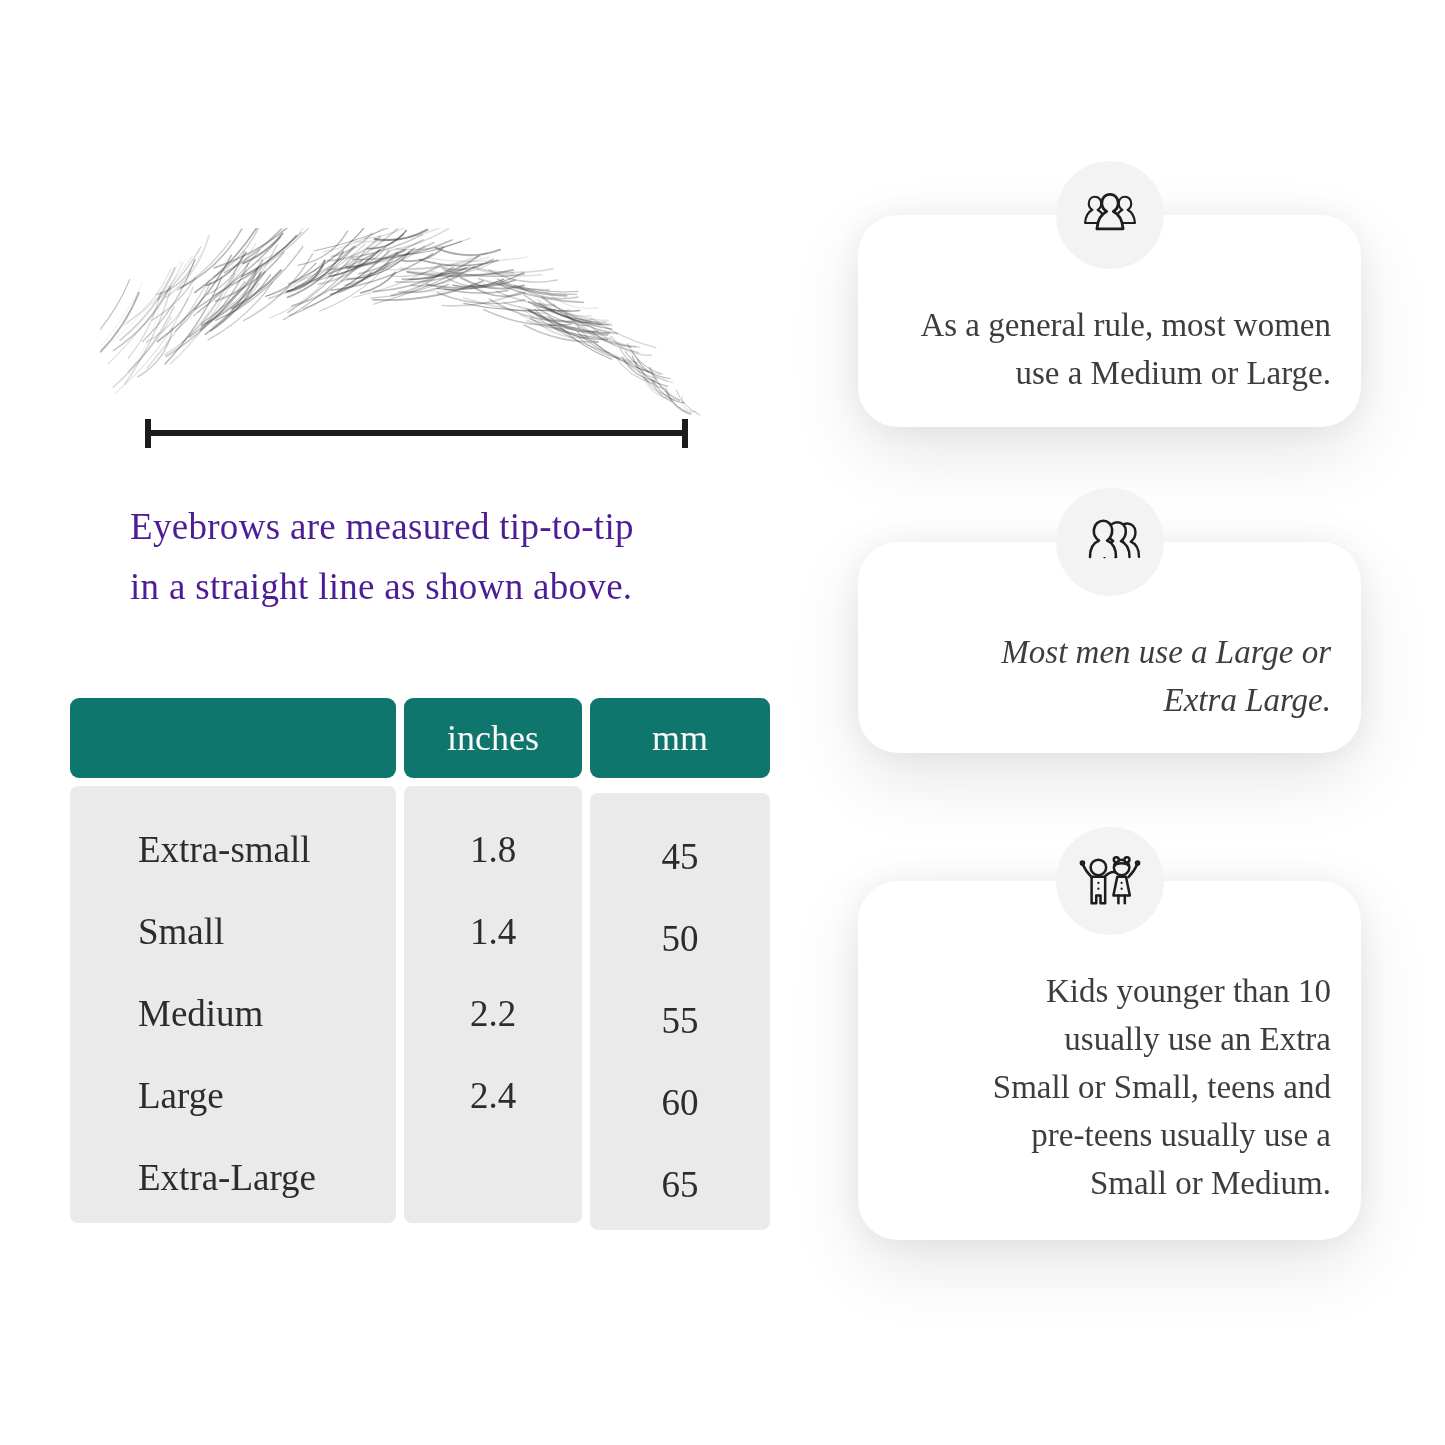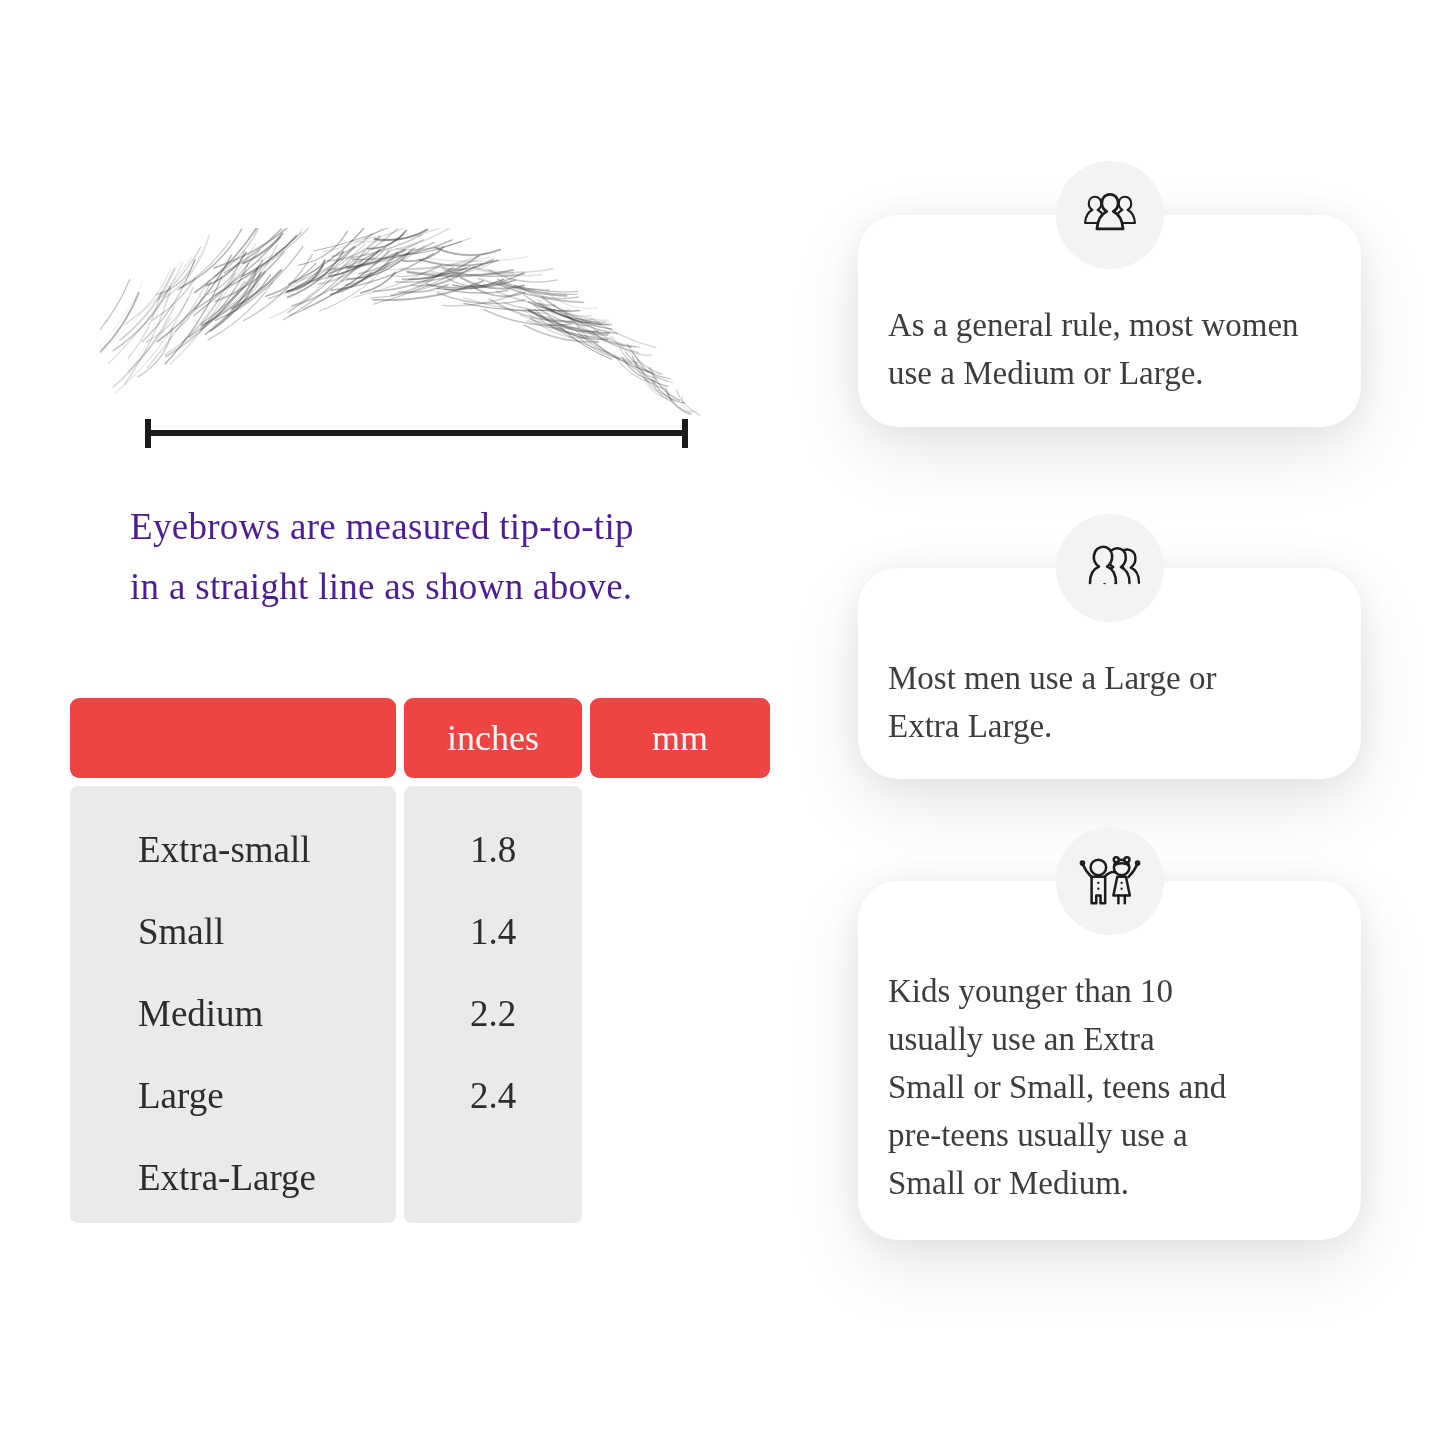--- a/index.html
+++ b/index.html
@@ -50,21 +50,21 @@
     width: 700px;
     display: flex;
     gap: 8px;
   }
   .size-col { display: flex; flex-direction: column; }
   .size-col.c-size   { width: 326px; }
   .size-col.c-inches { width: 178px; }
   .size-col.c-mm     { width: 180px; gap: 7px; }
   .size-col .head {
     height: 80px;
-    background: #ef4444;
+    background: #0f766e;
     border-radius: 9px;
     color: #fafafa;
     font-size: 36px;
     display: flex; align-items: center; justify-content: center;
   }
   .size-col .body {
     margin-top: 8px;
     height: 437px;
     background: #eaeaea;
     border-radius: 8px;
@@ -83,38 +83,38 @@
   
   .info-card {
     position: absolute;
     left: 858px;
     width: 503px;
     background: #ffffff;
     border-radius: 40px;
     box-shadow: 0 0 30px rgba(0,0,0,0.055), 0 26px 70px rgba(0,0,0,0.10);
   }
   .card-1 { top: 215px; height: 212px; }
-  .card-2 { top: 568px; height: 211px; }
+  .card-2 { top: 542px; height: 211px; font-style: italic; }
   .card-3 { top: 881px; height: 359px; }
 
   .icon-badge {
     position: absolute;
     left: 50%; top: 0;
     transform: translate(-50%, -50%);
     width: 108px; height: 108px;
     border-radius: 50%;
     background: #f3f3f3;
     display: flex; align-items: center; justify-content: center;
   }
   .icon-badge svg { display: block; }
 
   .card-text {
     position: absolute;
     left: 30px; right: 30px; top: 86px;
-    text-align: left;
+    text-align: right;
     font-size: 33px;
     line-height: 48px;
     color: #3d3d3d;
     white-space: pre-line;
   }
 
   .icon-stroke { fill: none; stroke: #1d1d1d; stroke-width: 2.6; stroke-linecap: round; stroke-linejoin: round; }
   .icon-fill   { fill: #f3f3f3; stroke: #1d1d1d; stroke-width: 2.6; stroke-linecap: round; stroke-linejoin: round; }
 </style>
 </head>
@@ -369,20 +369,27 @@
       <div class="body">
         <div class="size-cell">1.8</div>
         <div class="size-cell">1.4</div>
         <div class="size-cell">2.2</div>
         <div class="size-cell">2.4</div>
       </div>
     </div>
 
     <div class="size-col c-mm">
       <div class="head">mm</div>
+      <div class="body">
+        <div class="size-cell">45</div>
+        <div class="size-cell">50</div>
+        <div class="size-cell">55</div>
+        <div class="size-cell">60</div>
+        <div class="size-cell">65</div>
+      </div>
     </div>
 
   </div>
 
   <div class="info-card card-1">
     <div class="icon-badge">
       <svg width="68" height="54" viewBox="-34 -27 68 54">
         <g transform="translate(-15,-1) scale(0.82)">
           <path class="icon-fill" d="M 0,-21 C 4.6,-21 7.6,-17.4 7.6,-12.9 C 7.6,-9.4 5.9,-6.7 3.1,-5.1 C 8.6,-2.4 11.6,3.6 12.1,11 L -12.1,11 C -11.6,3.6 -8.6,-2.4 -3.1,-5.1 C -5.9,-6.7 -7.6,-9.4 -7.6,-12.9 C -7.6,-17.4 -4.6,-21 0,-21 Z"></path>
         </g>

